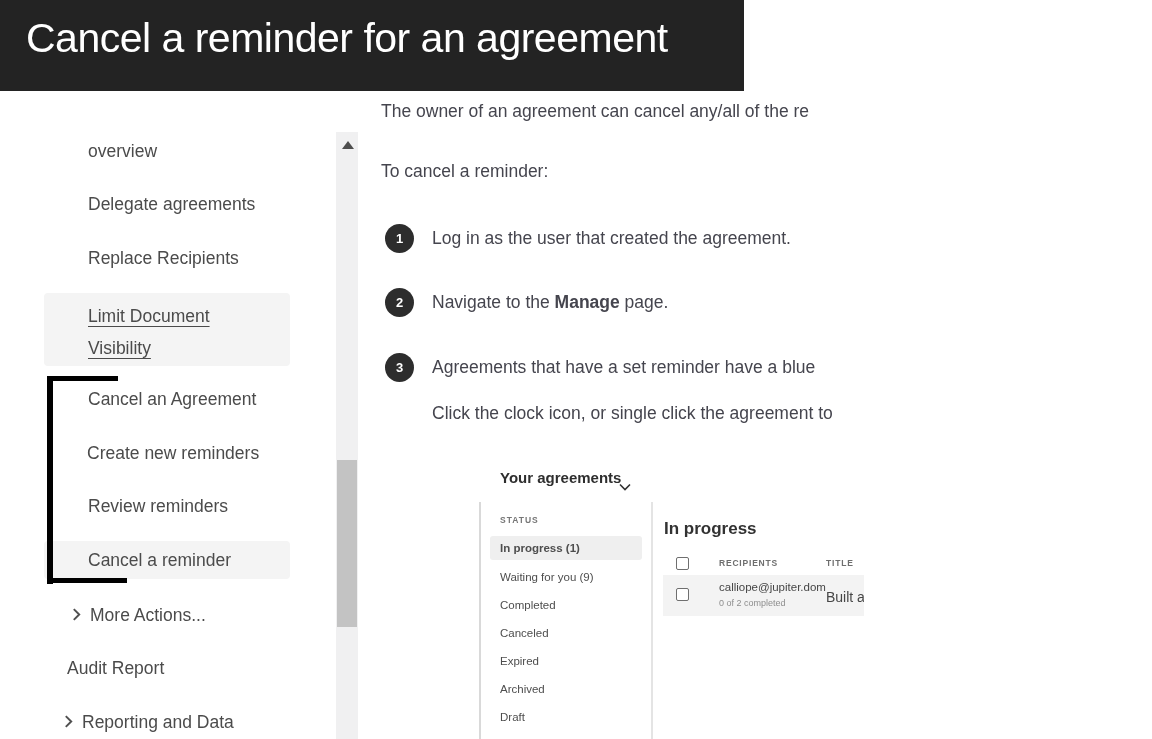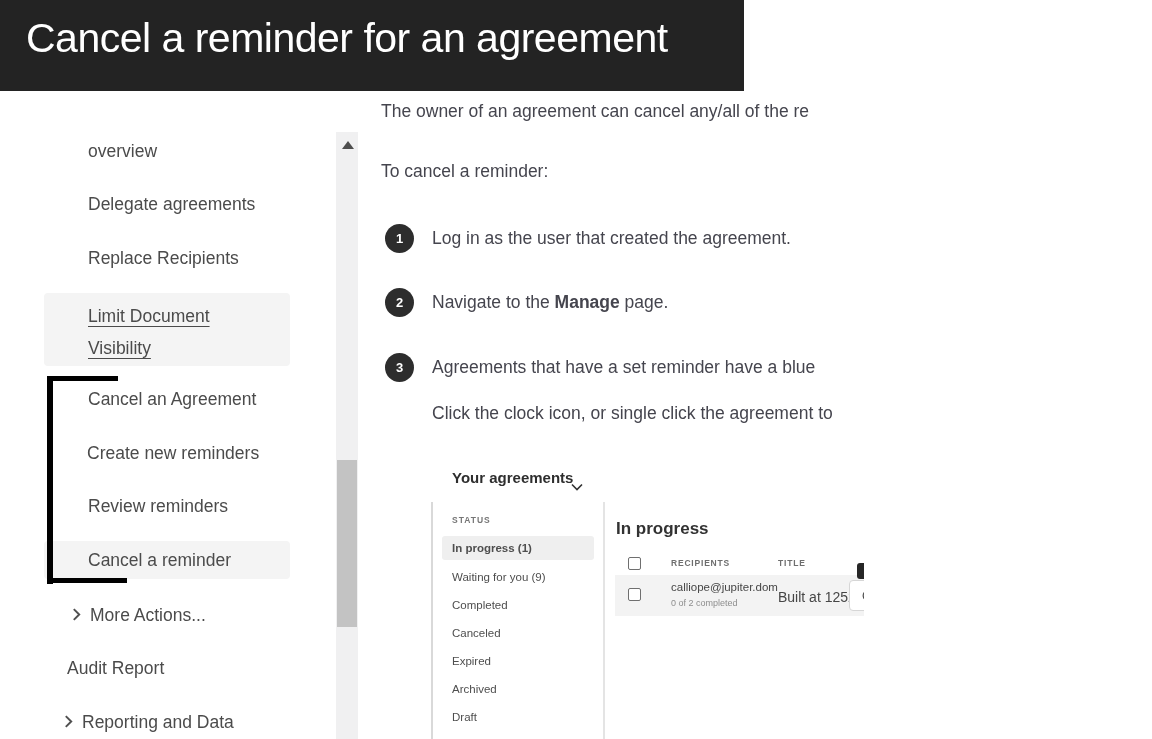--- a/index.html
+++ b/index.html
@@ -58,21 +58,21 @@
     position:absolute; width:29px; height:29px; border-radius:50%; background:#2d2d2d;
     color:#ffffff; font-size:13px; font-weight:700;
     display:flex; align-items:center; justify-content:center;
   }
   .c1 { left:385px; top:224px; } .c2 { left:385px; top:288px; } .c3 { left:385px; top:353px; }
   .t1 { left:432px; top:228px; } .t2 { left:432px; top:292px; }
   .t3a{ left:432px; top:357px; } .t3b{ left:432px; top:403px; }
   .bold { font-weight:700; }
 
   
-  .shot-el { position:absolute; }
+  .shot-el { position:absolute;margin-left:48px; }
   .ya { left:452px; top:469px; font-size:15px; font-weight:700; color:#2e2e2e; white-space:nowrap; }
   .ya-chev { left:571px; top:477px; }
   .rail-border { left:431px; top:502px; width:2px; height:237px; background:#d9d9d9; }
   .divider     { left:603px; top:502px; width:2px; height:237px; background:#e4e4e4; }
   .status-label{ left:452px; top:515px; font-size:8.5px; font-weight:600; letter-spacing:1px; color:#767676; }
   .sel-bg { left:442px; top:536px; width:152px; height:24px; background:#efefef; border-radius:3px; }
   .st { left:452px; font-size:11.5px; color:#4e4e4e; white-space:nowrap; }
   .s0{ top:542px;font-weight:bold; } .s1{ top:571px; } .s2{ top:599px; } .s3{ top:627px; }
   .s4{ top:655px; } .s5{ top:683px; } .s6{ top:711px; }
   .ip-head { left:616px; top:519px; font-size:17px; font-weight:600; color:#323232; white-space:nowrap; }

